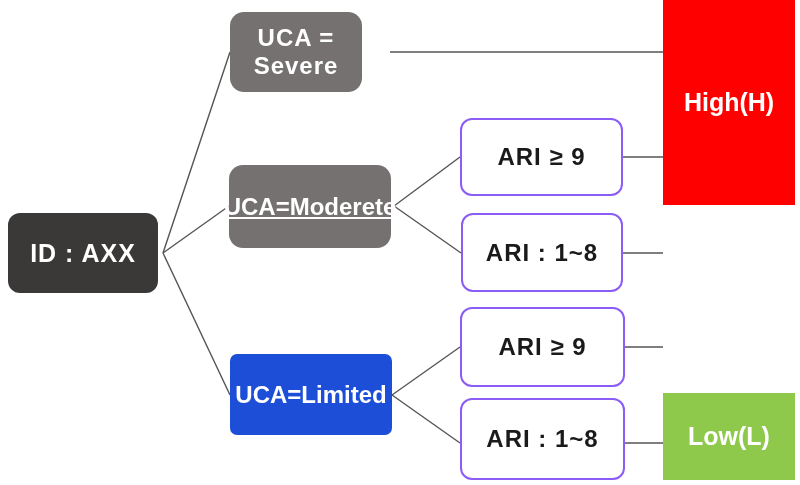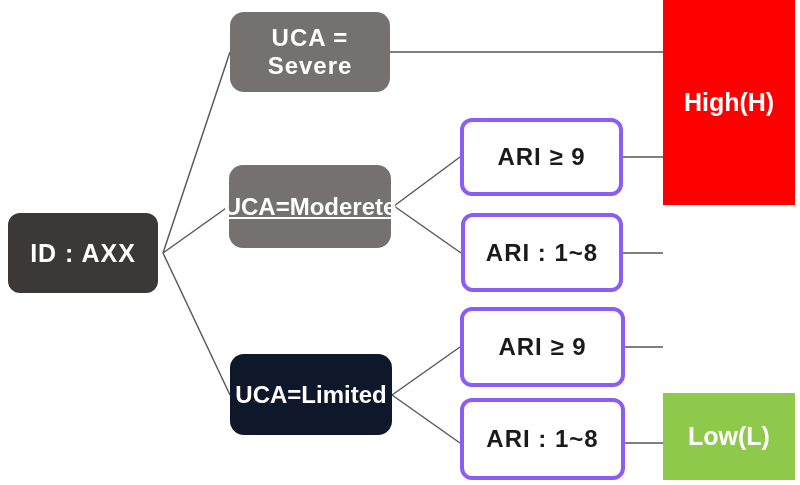--- a/index.html
+++ b/index.html
@@ -12,25 +12,25 @@
     position:absolute;display:flex;align-items:center;justify-content:center;
     font-weight:bold;text-align:center;box-sizing:border-box;
   }
   .node-root{
     left:8px;top:213px;width:150px;height:80px;border-radius:12px;
     background:#3B3838;color:#ffffff;font-size:25px;letter-spacing:1px;
   }
   .node-uca{
     background:#767171;color:#ffffff;border-radius:14px;font-size:24px;
   }
-  .node-uca-severe{left:230px;top:12px;width:160px;height:80px;letter-spacing:1px;}
+  .node-uca-severe{left:230px;top:12px;width:132px;height:80px;letter-spacing:1px;}
   .node-uca-moderate{left:229px;top:165px;width:162px;height:83px;text-decoration:underline;}
   .node-uca-limited{left:230px;top:354px;width:162px;height:81px;}
   .node-ari{
-    background:#ffffff;color:#1a1a1a;border:4px solid #8b5cf6;border-radius:12px;
+    background:#ffffff;color:#1a1a1a;border:2px solid #8b5cf6;border-radius:12px;
     font-size:24px;letter-spacing:1px;
   }
   .node-ari-1{left:460px;top:118px;width:163px;height:78px;}
   .node-ari-2{left:461px;top:213px;width:162px;height:79px;}
   .node-ari-3{left:460px;top:307px;width:165px;height:80px;}
   .node-ari-4{left:460px;top:398px;width:165px;height:82px;}
   .band{
     position:absolute;left:663px;width:132px;display:flex;flex-direction:column;
     align-items:center;justify-content:center;color:#ffffff;font-weight:bold;
     font-size:25px;text-align:center;line-height:1.25;
@@ -61,21 +61,21 @@
       <line x1="625" y1="443" x2="663" y2="443"></line>
     </g>
   </svg>
 
   <div class="node node-root" style="background: rgb(59, 56, 56);">ID : AXX</div>
 
   <div class="node node-uca node-uca-severe" style="background: rgb(118, 113, 113);">UCA = Severe</div>
 
   <div class="node node-uca node-uca-moderate" style="background: rgb(118, 113, 113);">UCA=Moderete</div>
 
-  <div class="node node-uca node-uca-limited" style="background: #0f172a;">UCA=Limited</div>
+  <div class="node node-uca node-uca-limited" style="background: #1d4ed8; border-radius: 7px;">UCA=Limited</div>
 
   <div class="node node-ari node-ari-1">ARI ≥ 9</div>
 
   <div class="node node-ari node-ari-2">ARI : 1~8</div>
 
   <div class="node node-ari node-ari-3">ARI ≥ 9</div>
 
   <div class="node node-ari node-ari-4">ARI : 1~8</div>
 
   <div class="band band-high" style="background: rgb(255, 0, 0);">

